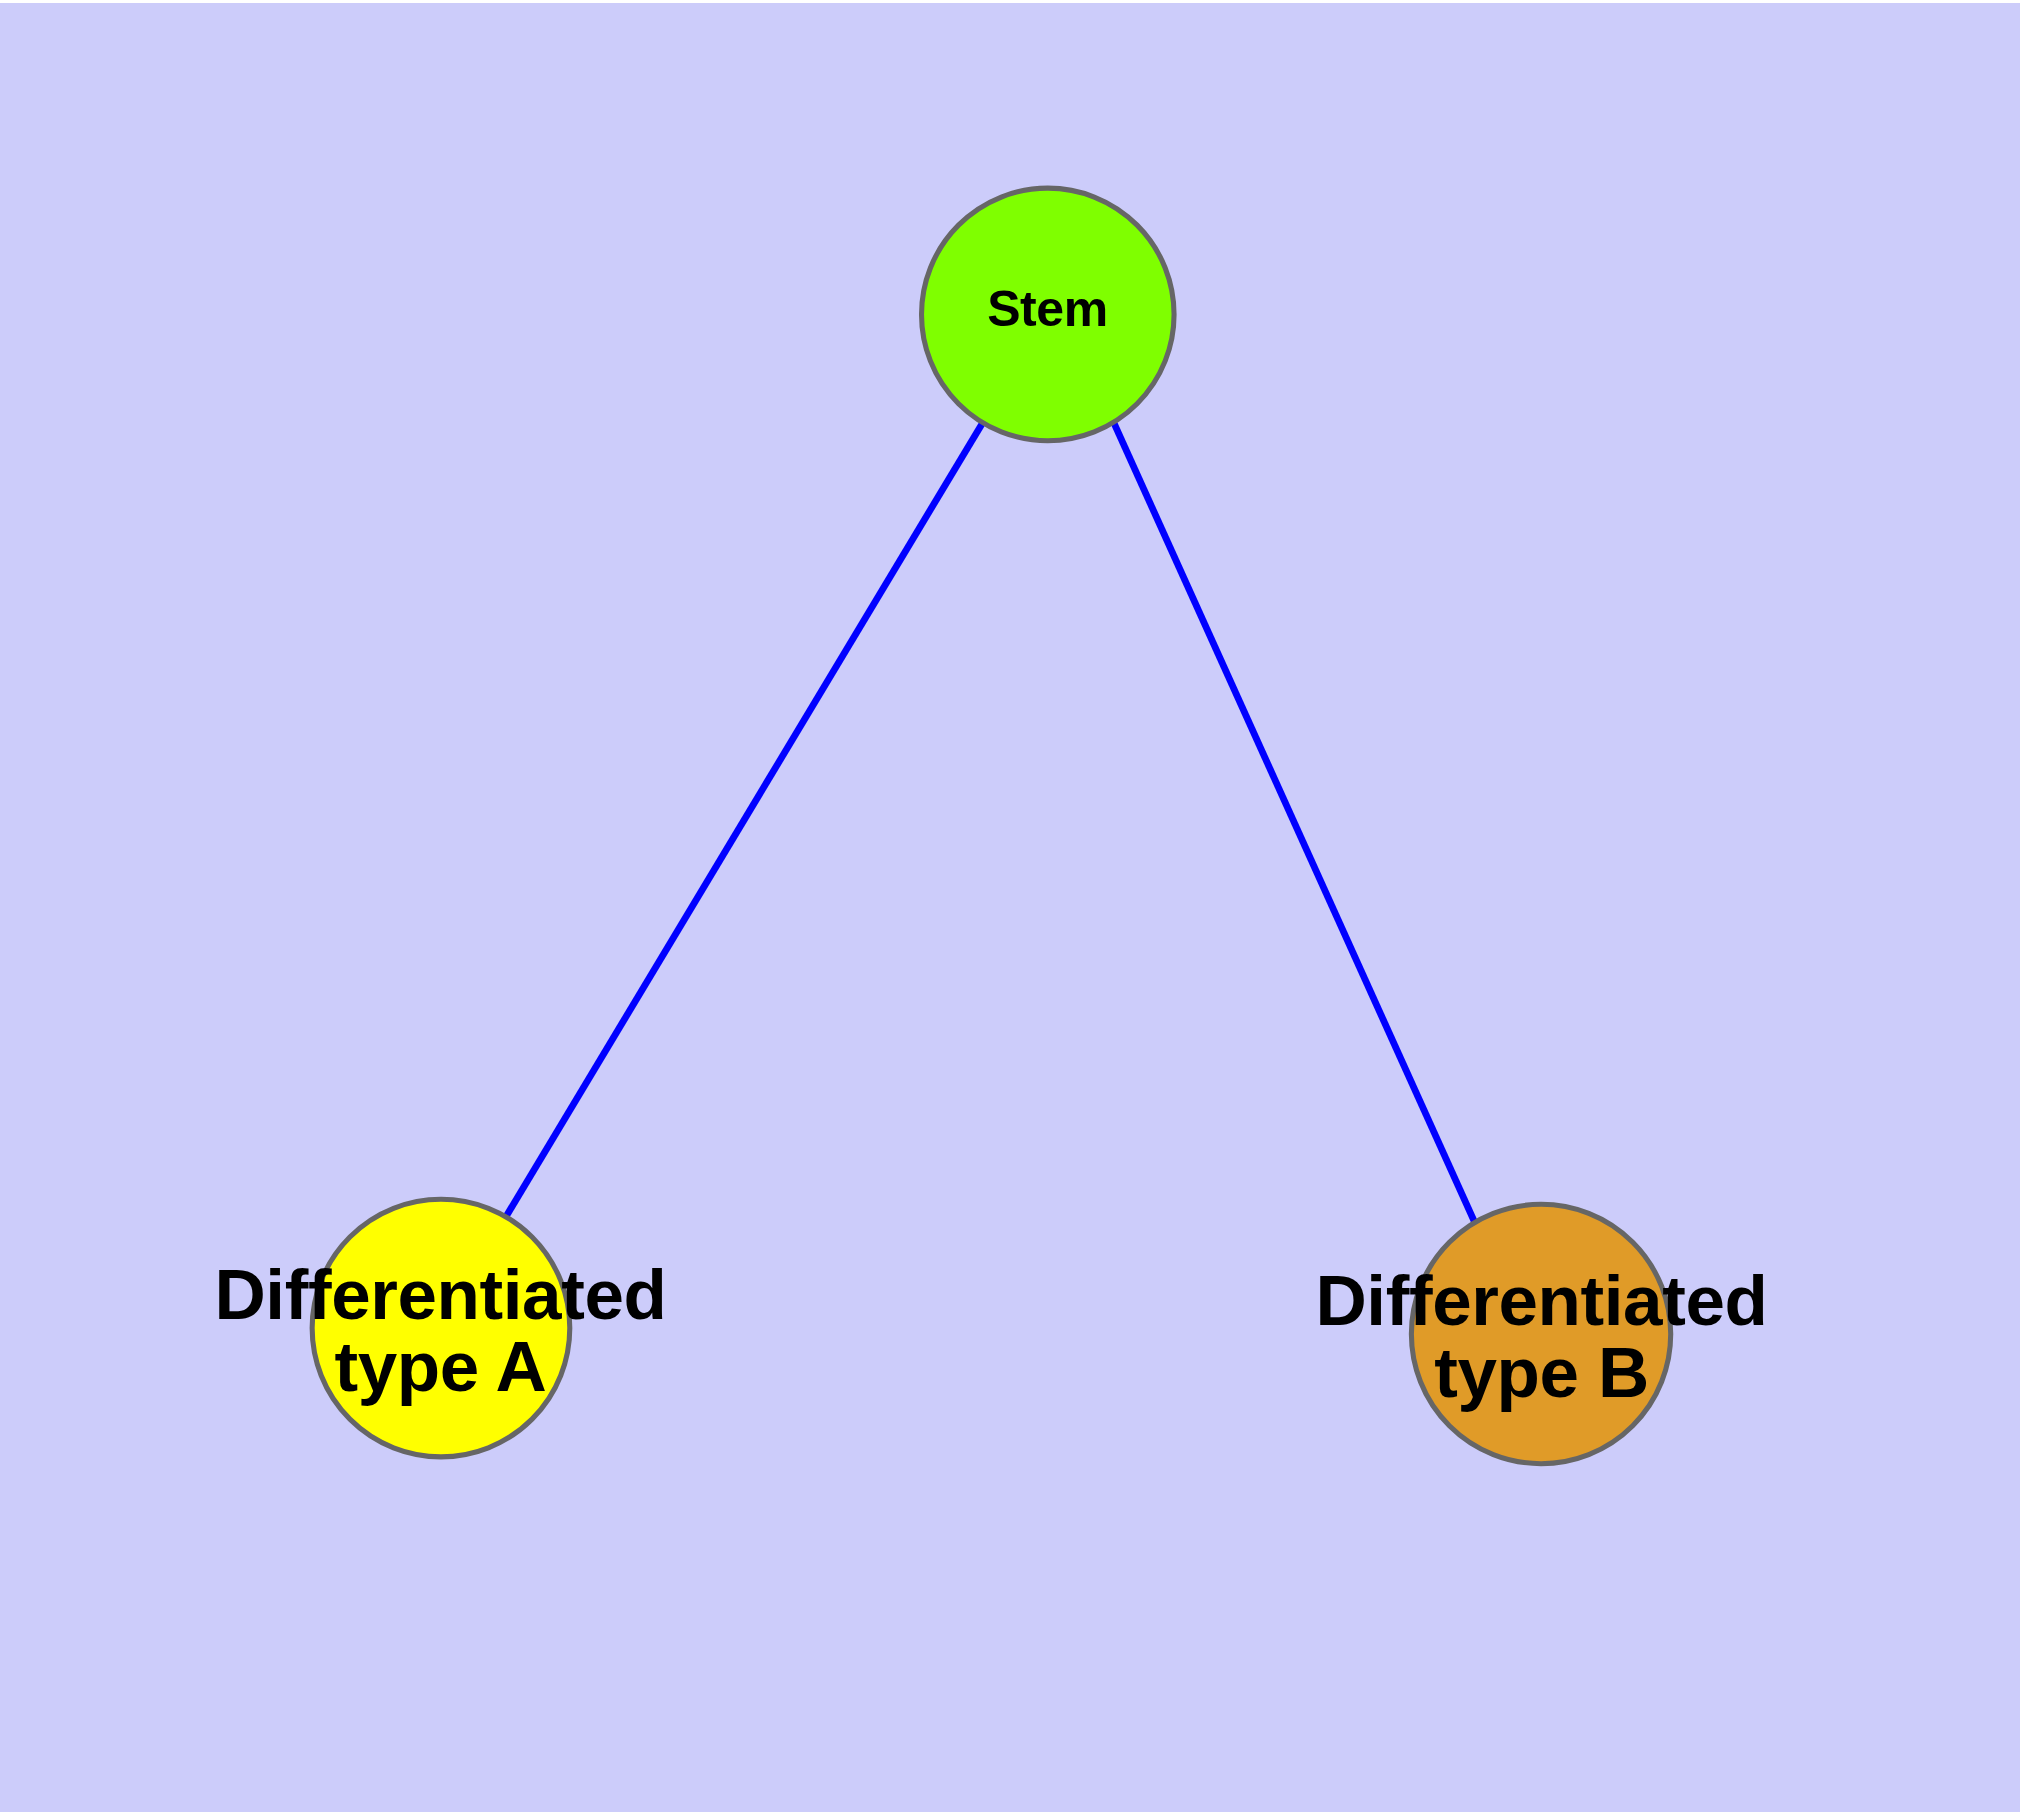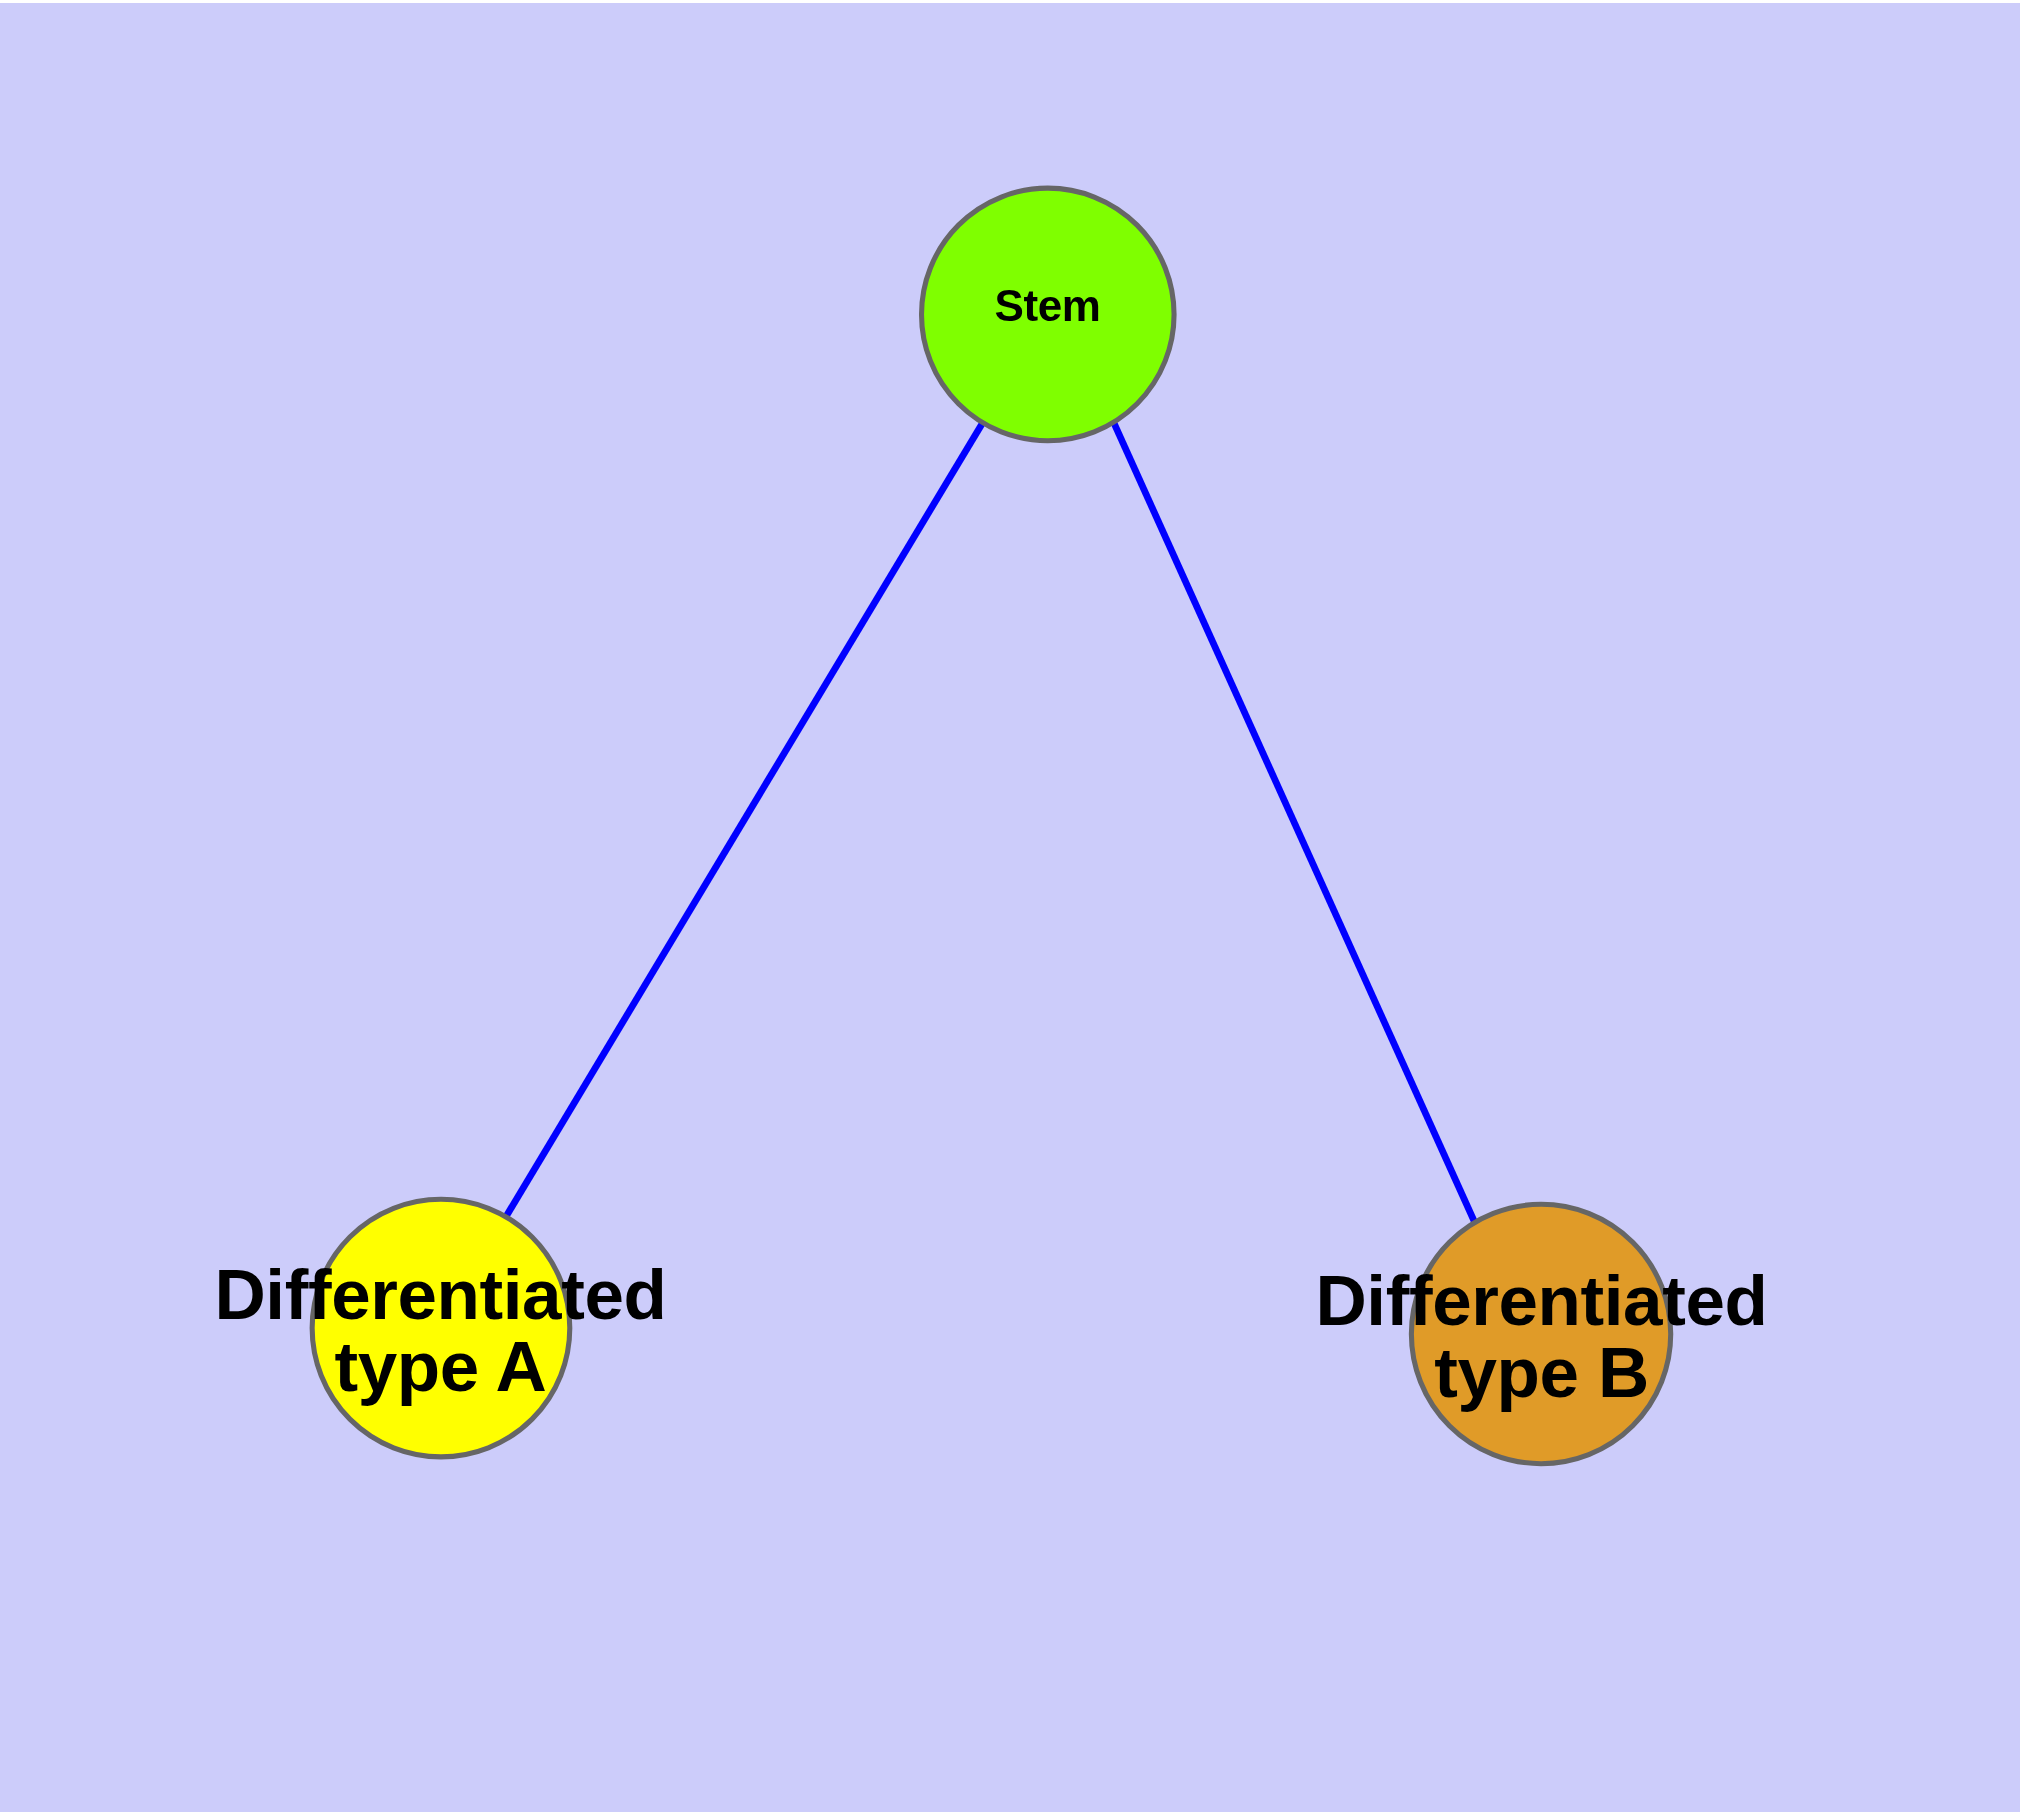--- a/index.html
+++ b/index.html
@@ -72,21 +72,21 @@
         <line x1="1314" y1="499" x2="1740" y2="1443" stroke="#0000ff" stroke-width="8" class="edge-line"></line>
       </g>
     <g id="nodes-layer">
         <circle cx="1236" cy="371" r="149" fill="#7fff00" stroke="#666666" stroke-width="6" class="node-circle"></circle>
         <circle cx="520" cy="1567" r="152" fill="#ffff00" stroke="#666666" stroke-width="6" class="node-circle"></circle>
         <circle cx="1818" cy="1574" r="153" fill="#e09b28" stroke="#666666" stroke-width="6" class="node-circle"></circle>
       </g>
   </svg>
 
   <div id="labels-layer">
-      <div class="node-label label-stem" style="font-size: 44px; color: rgb(0, 0, 0); left: 454px; top: 284px; width: 1187px;">Stem</div>
+      <div class="node-label label-stem" style="font-size: 50px; color: rgb(0, 0, 0); left: 454px; top: 284px; width: 1187px;">Stem</div>
       <div class="node-label label-leaf" style="font-size: 71px; color: rgb(0, 0, 0); left: -153px; top: 1259px; width: 1187px;">Differentiated
 type A</div>
       <div class="node-label label-leaf" style="font-size: 71px; color: rgb(0, 0, 0); left: 948px; top: 1265px; width: 1187px;">Differentiated
 type B</div>
     </div>
 
 </div>
 
 
 </body></html>

